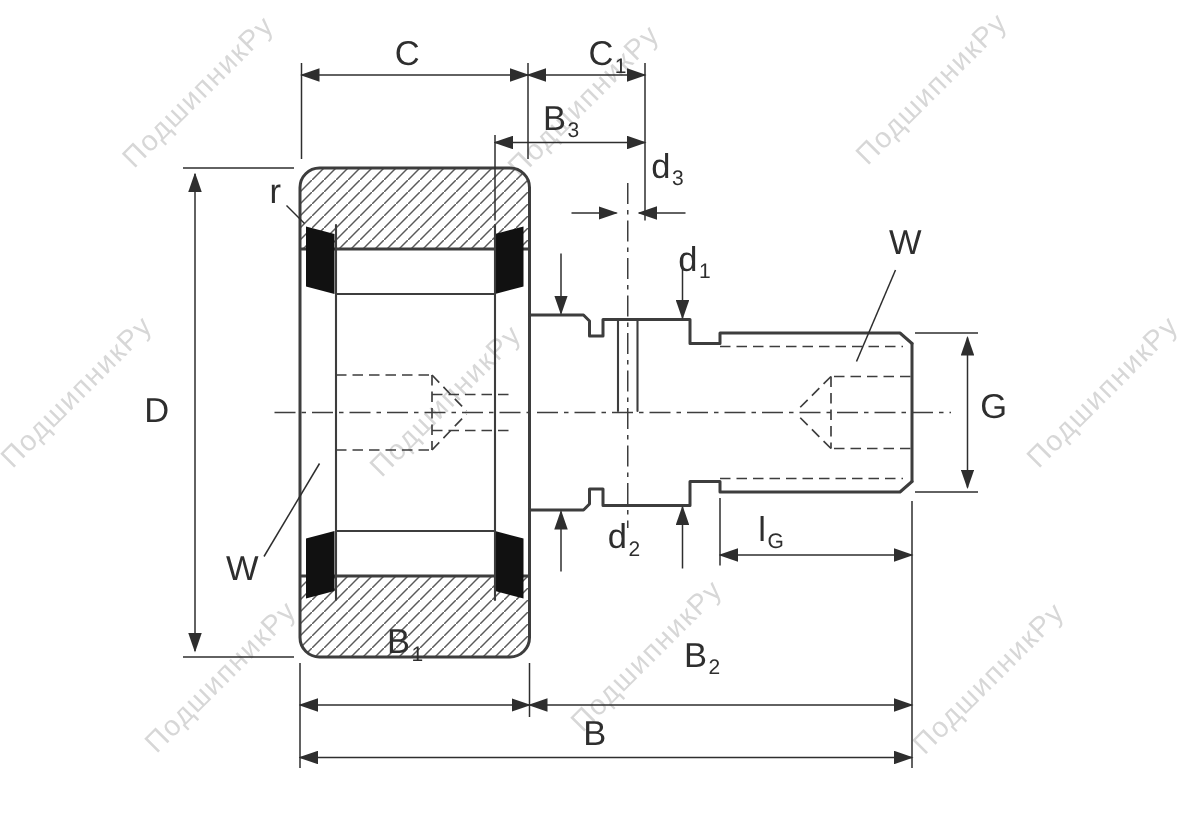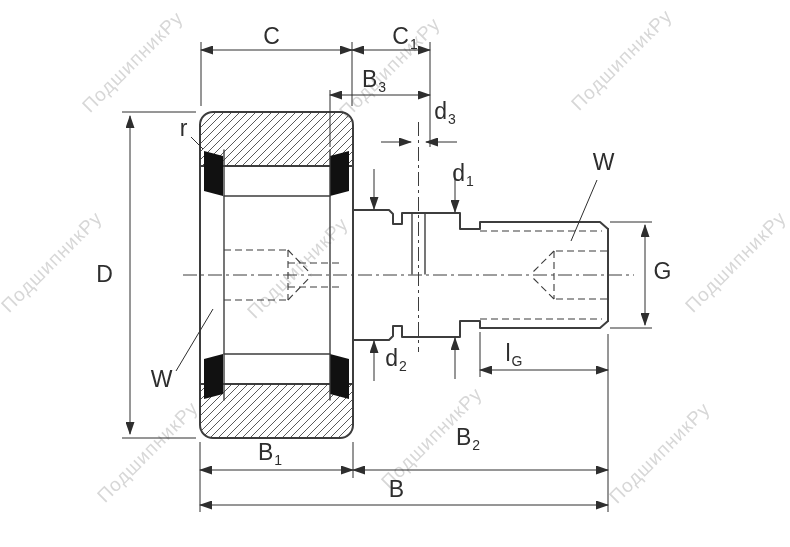--- a/index.html
+++ b/index.html
@@ -189,20 +189,20 @@
 
   <div class="lbl" style="left:105px;top:274px"><span>D</span><span class="sub"></span></div>
   <div class="lbl" style="left:184px;top:128px"><span>r</span><span class="sub"></span></div>
   <div class="lbl" style="left:272px;top:36px"><span>C</span><span class="sub"></span></div>
   <div class="lbl" style="left:405px;top:36px"><span>C</span><span class="sub">1</span></div>
   <div class="lbl" style="left:374px;top:79px"><span>B</span><span class="sub">3</span></div>
   <div class="lbl" style="left:445px;top:111px"><span>d</span><span class="sub">3</span></div>
   <div class="lbl" style="left:463px;top:173px"><span>d</span><span class="sub">1</span></div>
   <div class="lbl" style="left:604px;top:162px"><span>W</span><span class="sub"></span></div>
   <div class="lbl" style="left:663px;top:271px"><span>G</span><span class="sub"></span></div>
-  <div class="lbl" style="left:396px;top:358px"><span>d</span><span class="sub">2</span></div>
+  <div class="lbl" style="left:416px;top:358px"><span>d</span><span class="sub">2</span></div>
   <div class="lbl" style="left:514px;top:353px"><span>l</span><span class="sub">G</span></div>
   <div class="lbl" style="left:162px;top:379px"><span>W</span><span class="sub"></span></div>
-  <div class="lbl" style="left:270px;top:452px"><span>B</span><span class="sub">1</span></div>
+  <div class="lbl" style="left:270px;top:428px"><span>B</span><span class="sub">1</span></div>
   <div class="lbl" style="left:468px;top:437px"><span>B</span><span class="sub">2</span></div>
   <div class="lbl" style="left:397px;top:489px"><span>B</span><span class="sub"></span></div>
 
 </div>
 
 </body></html>

